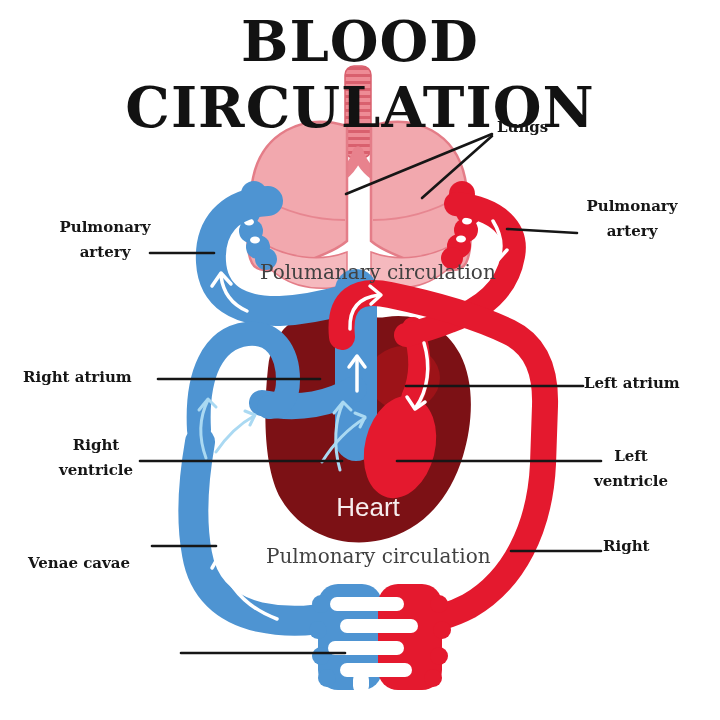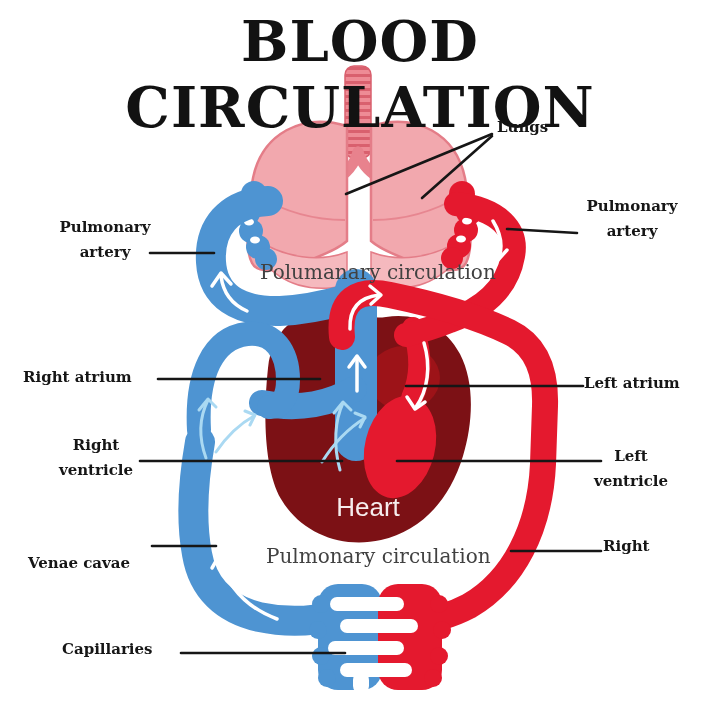--- a/index.html
+++ b/index.html
@@ -209,21 +209,20 @@
 
 <div class="lbl two" style="left:551px;top:432px;width:160px;margin-top:12px;">
   <div>Left</div>
   <div>ventricle</div>
 </div>
 
 <div class="lbl" style="left:28px;top:531px;margin-top:20px;">Venae cavae</div>
 
 <div class="lbl" style="left:603px;top:534px;">Right</div>
 
-<div class="lbl" style="left:62px;top:637px;">Capillaries</div>
 
 <div class="caption" style="left:260px;top:260px;width:200px;">Polumanary circulation</div>
 
 <div class="caption" style="left:266px;top:544px;width:200px;">Pulmonary circulation</div>
 
 <div class="heart-label" style="left:318px;top:492px;width:100px;text-align:center;">Heart</div>
 
 </div>
 
 </body></html>

